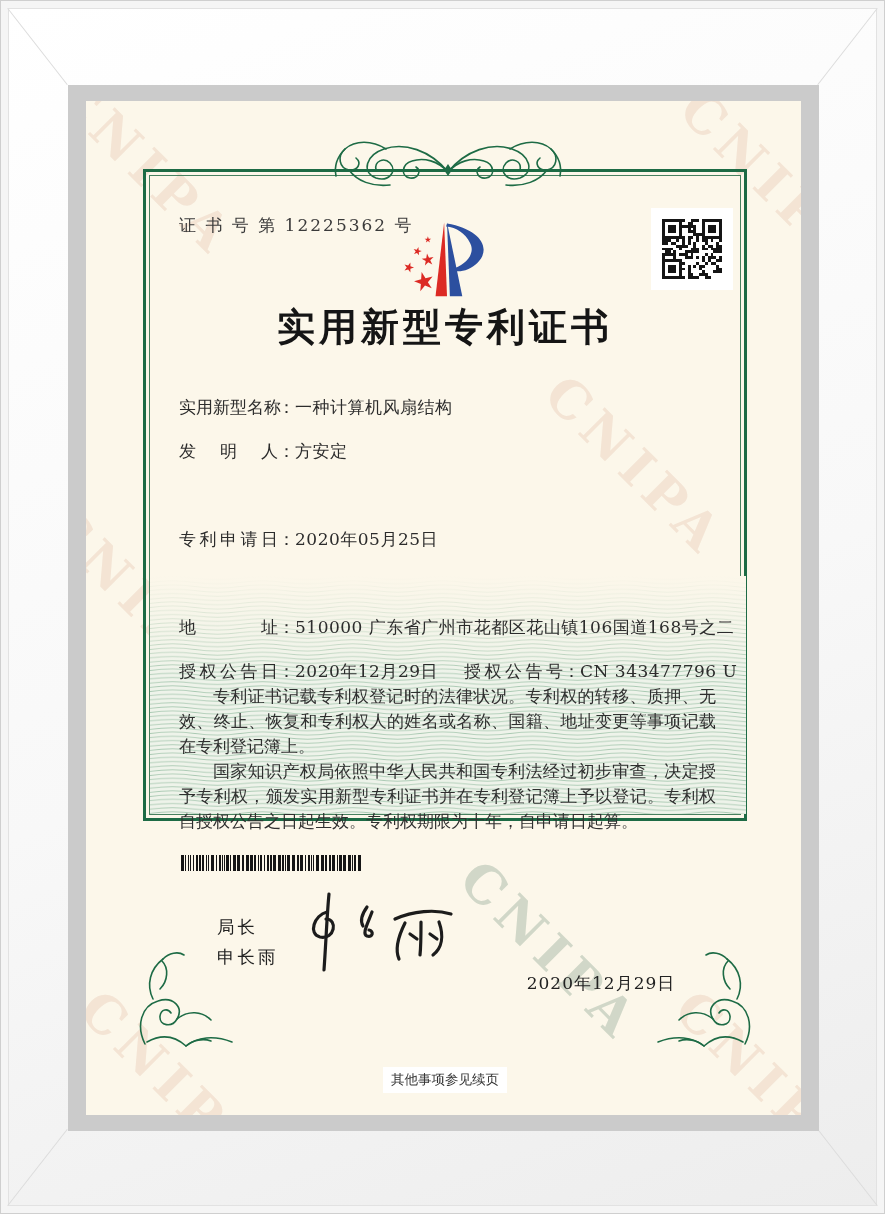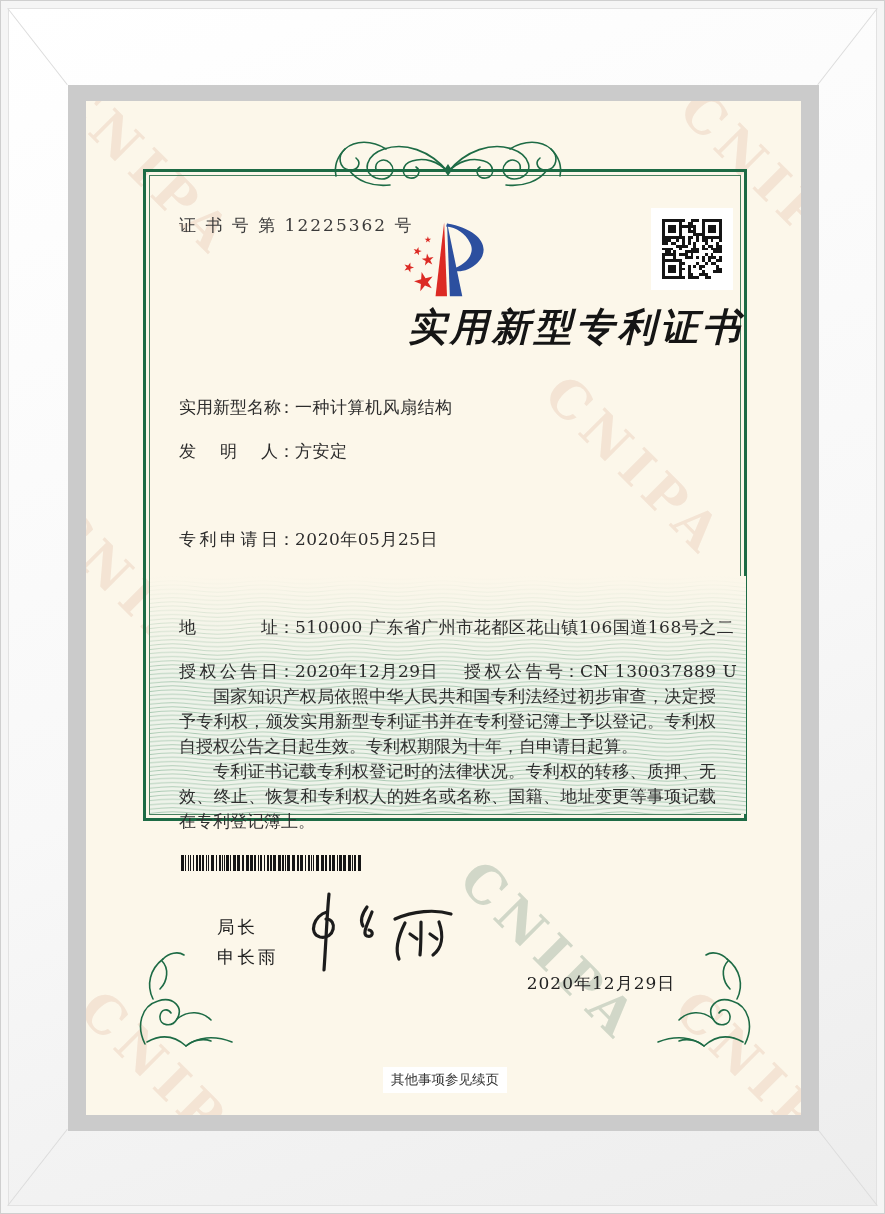--- a/index.html
+++ b/index.html
@@ -33,22 +33,22 @@
   .orn-bl { left:-13px; top:772px; }
   .orn-br { right:-13px; top:772px; transform:scaleX(-1); }
   
   .certno { position:absolute; left:33px; top:42px; font-size:17px; letter-spacing:2px; color:#3a3a3a; }
   .logo { position:absolute; left:248px; top:42px; }
   .qrbox { position:absolute; left:505px; top:36px; width:82px; height:82px; background:#ffffff;
            display:flex; align-items:center; justify-content:center; }
   .qr { width:60px; height:60px; display:grid; grid-template-columns:repeat(21,1fr);
         grid-template-rows:repeat(21,1fr); background:#fff; }
   .qr div.on { background:#151515; }
-  .title { position:absolute; left:0; top:130px; width:100%; text-align:right;
-           font-size:38px; font-weight:bold; letter-spacing:4px; color:#151515;font-style:italic; }
+  .title { position:absolute; left:0; top:130px; width:100%; text-align:center;
+           font-size:38px; font-weight:bold; letter-spacing:4px; color:#151515; }
   .frow { position:absolute; left:33px; font-size:17px; color:#2c2c2c; white-space:nowrap; }
   .flabel { display:inline-block; width:99px; text-align:justify; text-align-last:justify; vertical-align:top; }
   .fcolon { display:inline-block; width:17px; }
   .fvalue { letter-spacing:0.5px; }
   .pair2 { margin-left:26px; }
   .bodytext { position:absolute; left:33px; top:512px; width:537px; font-size:17px;
               line-height:25px; color:#2f2f2f; text-align:justify; }
   .bodytext p { text-indent:2em; }
   .barcode { position:absolute; left:35px; top:683px; height:16px; display:flex; align-items:stretch; }
   .barcode div { background:#151515; }
@@ -607,26 +607,26 @@
       <div class="frow" style="top:268px">
         <span class="flabel">发明人</span><span class="fcolon">：</span><span class="fvalue">方安定</span>
       </div>
       <div class="frow" style="top:356px">
         <span class="flabel">专利申请日</span><span class="fcolon">：</span><span class="fvalue">2020年05月25日</span>
       </div>
       <div class="frow" style="top:444px">
         <span class="flabel">地址</span><span class="fcolon">：</span><span class="fvalue">510000 广东省广州市花都区花山镇106国道168号之二</span>
       </div>
       <div class="frow" style="top:488px">
-        <span class="flabel">授权公告日</span><span class="fcolon">：</span><span class="fvalue">2020年12月29日</span><span class="pair2"><span class="flabel">授权公告号</span><span class="fcolon">：</span><span class="fvalue">CN 130037889 U</span></span>
+        <span class="flabel">授权公告日</span><span class="fcolon">：</span><span class="fvalue">2020年12月29日</span><span class="pair2"><span class="flabel">授权公告号</span><span class="fcolon">：</span><span class="fvalue">CN 343477796 U</span></span>
       </div>
 
       <div class="bodytext">
+        <p>专利证书记载专利权登记时的法律状况。专利权的转移、质押、无效、终止、恢复和专利权人的姓名或名称、国籍、地址变更等事项记载在专利登记簿上。</p>
         <p>国家知识产权局依照中华人民共和国专利法经过初步审查，决定授予专利权，颁发实用新型专利证书并在专利登记簿上予以登记。专利权自授权公告之日起生效。专利权期限为十年，自申请日起算。</p>
-        <p>专利证书记载专利权登记时的法律状况。专利权的转移、质押、无效、终止、恢复和专利权人的姓名或名称、国籍、地址变更等事项记载在专利登记簿上。</p>
       </div>
 
       <div class="barcode">
           <div style="width: 3px; margin-right: 1px;"></div>
           <div style="width: 1px; margin-right: 2px;"></div>
           <div style="width: 1px; margin-right: 1px;"></div>
           <div style="width: 1px; margin-right: 2px;"></div>
           <div style="width: 1px; margin-right: 2px;"></div>
           <div style="width: 2px; margin-right: 1px;"></div>
           <div style="width: 2px; margin-right: 1px;"></div>

